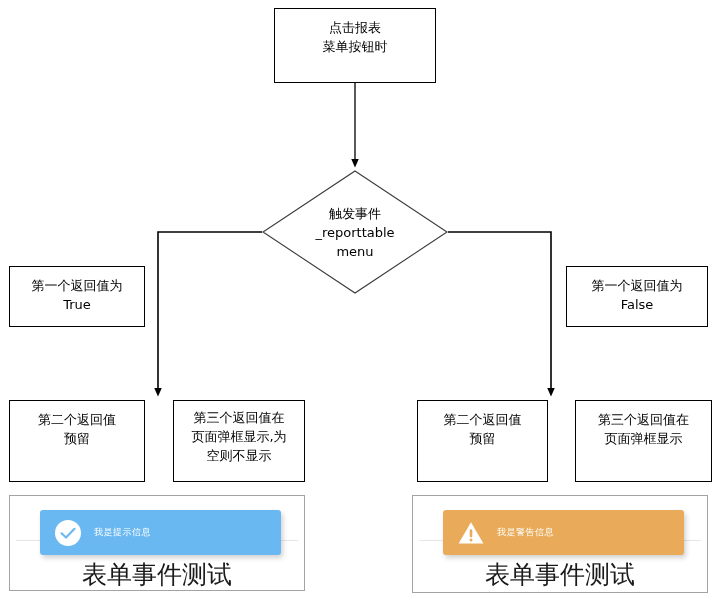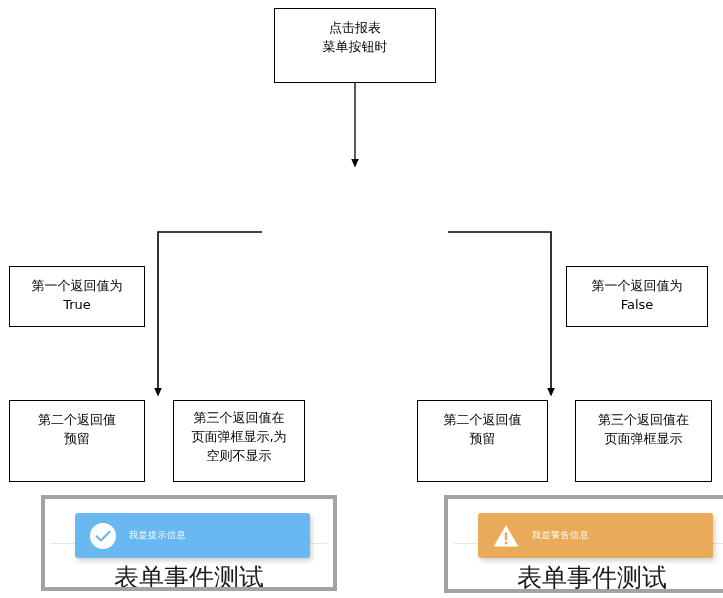--- a/index.html
+++ b/index.html
@@ -71,24 +71,23 @@
     top: 0;
     width: 723px;
     height: 598px;
     pointer-events: none;
   }
 
   
   .shot-panel {
     position: absolute;
     box-sizing: border-box;
-    border: 4px solid #a3a3a3;
+    border: 1px solid #a3a3a3;
     background: #ffffff;
     overflow: hidden;
-    margin-left: 32px;
   }
   .shot-inner {
     position: absolute;
     left: 0;
     top: 0;
     width: 100%;
     height: 100%;
     background: #ffffff;
   }
   .hairline {
@@ -154,20 +153,28 @@
     <path d="M262,232 L158,232 L158,392" stroke="#000000" stroke-width="1.6" fill="none" marker-end="url(#arrowhead)"></path>
 
     <path d="M448,232 L551,232 L551,392" stroke="#000000" stroke-width="1.6" fill="none" marker-end="url(#arrowhead)"></path>
   </svg>
 
   <div class="node-box" style="left:274px; top:8px; width:162px; height:75px;">
     <div class="node-text">点击报表
 菜单按钮时</div>
   </div>
 
+  <div class="diamond-wrap" style="left:262px; top:170px; width:186px; height:124px;">
+    <svg width="186" height="124" viewBox="0 0 186 124">
+      <polygon points="93,1 185,62 93,123 1,62" fill="#ffffff" stroke="#3a3a3a" stroke-width="1.1"></polygon>
+    </svg>
+    <div class="diamond-label">触发事件
+_reporttable
+menu</div>
+  </div>
 
   <div class="node-box" style="left:9px; top:266px; width:136px; height:61px;">
     <div class="node-text">第一个返回值为
 True</div>
   </div>
 
   <div class="node-box" style="left:566px; top:266px; width:142px; height:61px;">
     <div class="node-text">第一个返回值为
 False</div>
   </div>

